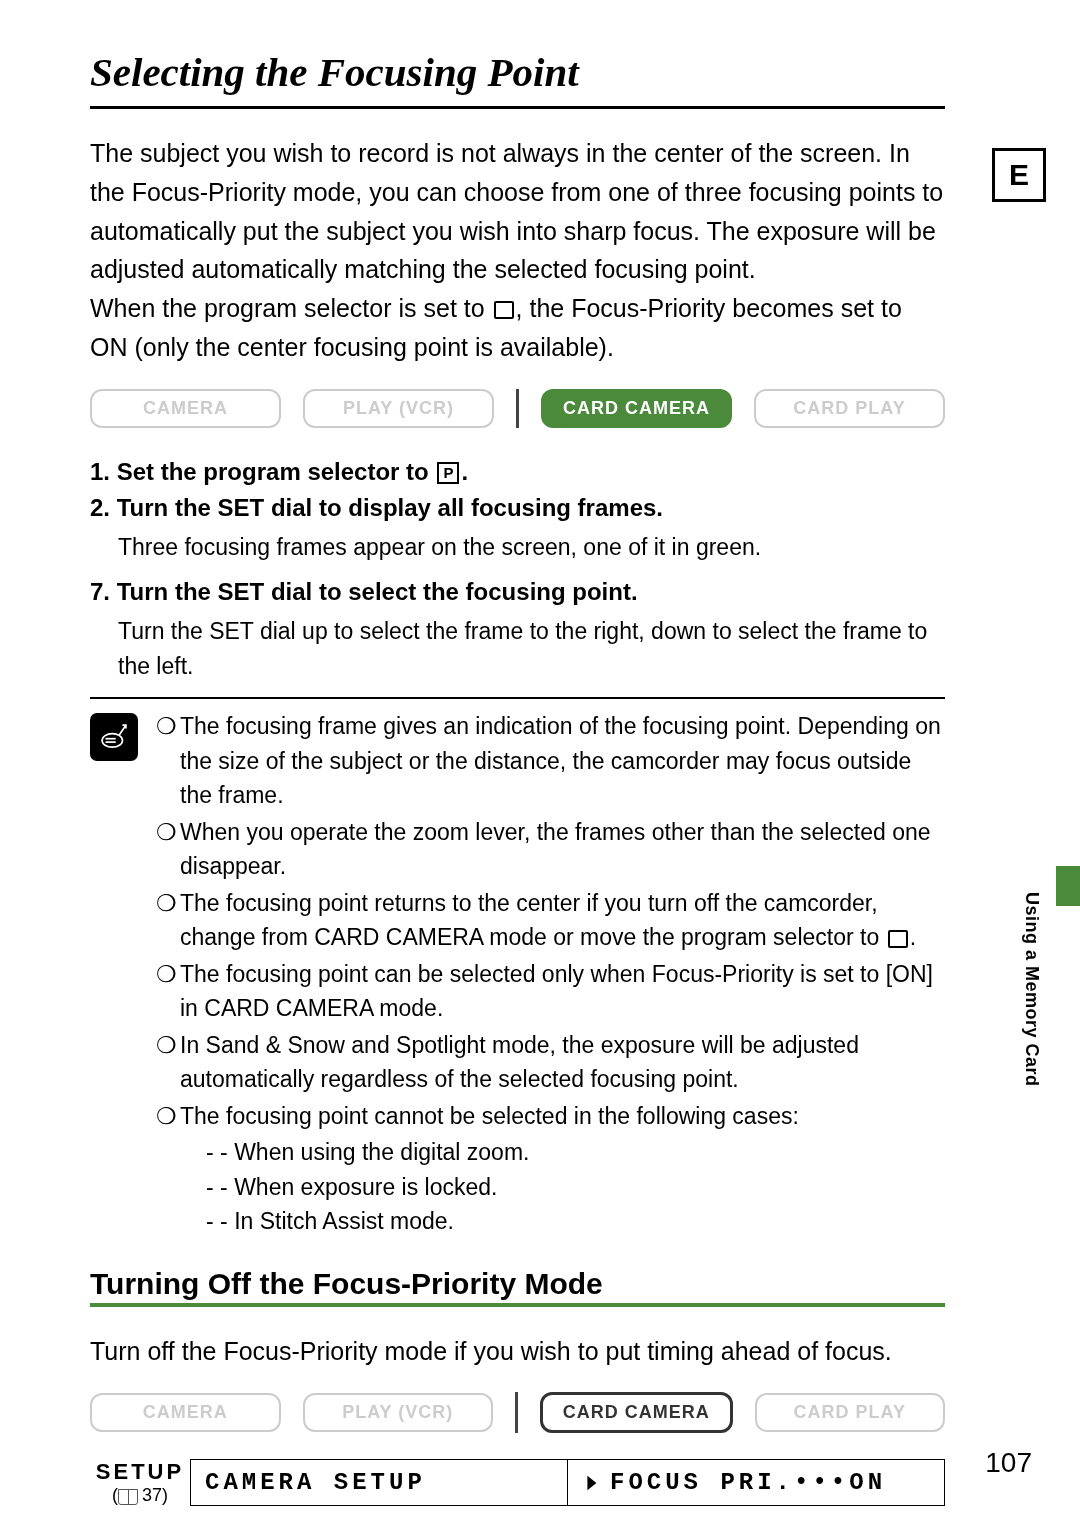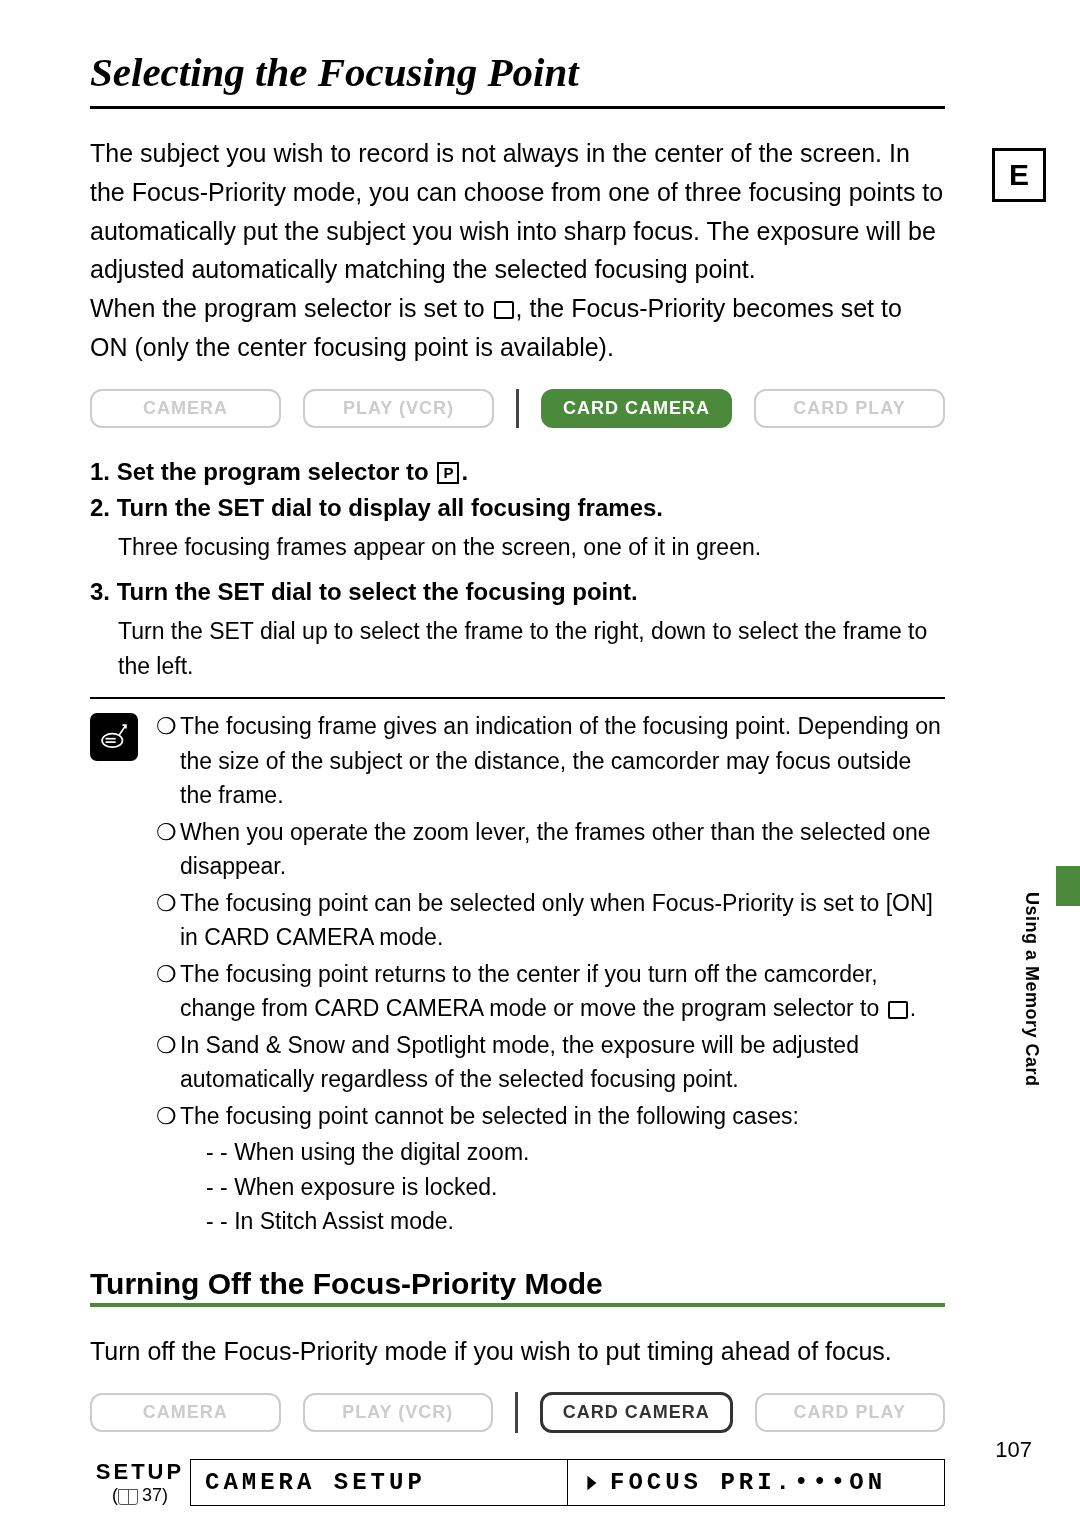--- a/index.html
+++ b/index.html
@@ -31,21 +31,21 @@
   .menu-left{width:100px;text-align:center;}
   .menu-title{font-weight:900;font-family:Arial,sans-serif;font-size:22px;letter-spacing:3px;}
   .menu-page{font-size:18px;}
   .menu-cell{flex:1;border:1px solid #000;display:flex;align-items:center;padding:0 14px;font-family:"Courier New",monospace;font-weight:700;letter-spacing:4px;font-size:24px;gap:10px;}
   .menu-cell.first{border-right:none;}
   .arrow-icon{width:18px;height:18px;flex:0 0 18px;}
   .instr{font-size:24px;font-weight:700;line-height:1.5;}
   .lang-tag{position:absolute;right:34px;top:148px;width:48px;height:48px;border:3px solid #000;display:flex;align-items:center;justify-content:center;font-weight:900;font-size:30px;}
   .side-label{position:absolute;right:38px;top:892px;writing-mode:vertical-rl;font-size:18px;font-weight:600;letter-spacing:0.5px;}
   .side-bar{position:absolute;right:0;top:866px;width:24px;height:40px;background:#4a8a3a;}
-  .page-num{position:absolute;right:48px;bottom:66px;font-size:22px;}
+  .page-num{position:absolute;right:48px;bottom:50px;font-size:28px;}
   .sq{display:inline-block;width:16px;height:14px;border:2px solid #000;border-radius:2px;margin:0 2px;vertical-align:middle;}
   .p-box{display:inline-block;width:18px;height:18px;border:2px solid #000;font-size:15px;font-weight:900;line-height:17px;text-align:center;vertical-align:middle;margin:0 2px;}
   .book-icon{display:inline-block;width:18px;height:14px;border:1px solid #555;border-radius:0 0 3px 3px;margin-right:4px;vertical-align:middle;position:relative;}
   .book-icon::after{content:"";position:absolute;left:50%;top:0;bottom:0;width:1px;background:#555;}
 </style>
 </head>
 <body>
 
 <div class="page">
 
@@ -68,42 +68,42 @@
       <div class="mode-pill">PLAY (VCR)</div>
       <div class="big-sep"></div>
       <div class="mode-pill active">CARD CAMERA</div>
       <div class="mode-pill">CARD PLAY</div>
     </div>
 
     <div class="steps">
       <div class="bold"><span>1. Set the program selector to </span><span class="p-box">P</span><span>.</span></div>
       <div class="bold">2. Turn the SET dial to display all focusing frames.</div>
       <div class="sub">Three focusing frames appear on the screen, one of it in green.</div>
-      <div class="bold">3. Turn the SET dial to select the focusing point.</div>
+      <div class="bold">7. Turn the SET dial to select the focusing point.</div>
       <div class="sub">Turn the SET dial up to select the frame to the right, down to select the frame to the left.</div>
     </div>
 
     <div class="divider"></div>
 
     <div class="note-block">
       <div class="note-icon-box">
         <svg viewBox="0 0 40 40">
             <g stroke="#fff" stroke-width="2" fill="none">
               <ellipse cx="18" cy="24" rx="12" ry="8"></ellipse>
               <path d="M26 18 L34 6 M30 6 L34 6 L34 10"></path>
               <line x1="10" y1="22" x2="22" y2="22"></line>
               <line x1="10" y1="26" x2="22" y2="26"></line>
             </g>
           </svg>
       </div>
       <div class="notes-list">
         <div class="item">The focusing frame gives an indication of the focusing point. Depending on the size of the subject or the distance, the camcorder may focus outside the frame.</div>
         <div class="item">When you operate the zoom lever, the frames other than the selected one disappear.</div>
+        <div class="item"><span>The focusing point returns to the center if you turn off the camcorder, change from CARD CAMERA mode or move the program selector to </span><span class="sq"></span><span>.</span></div>
         <div class="item">The focusing point can be selected only when Focus-Priority is set to [ON] in CARD CAMERA mode.</div>
-        <div class="item"><span>The focusing point returns to the center if you turn off the camcorder, change from CARD CAMERA mode or move the program selector to </span><span class="sq"></span><span>.</span></div>
         <div class="item">In Sand &amp; Snow and Spotlight mode, the exposure will be adjusted automatically regardless of the selected focusing point.</div>
         <div class="item">The focusing point cannot be selected in the following cases:</div>
         <div class="sublist">
           <div class="s-item">- <span>When using the digital zoom.</span></div>
           <div class="s-item">- <span>When exposure is locked.</span></div>
           <div class="s-item">- <span>In Stitch Assist mode.</span></div>
         </div>
       </div>
     </div>
 

